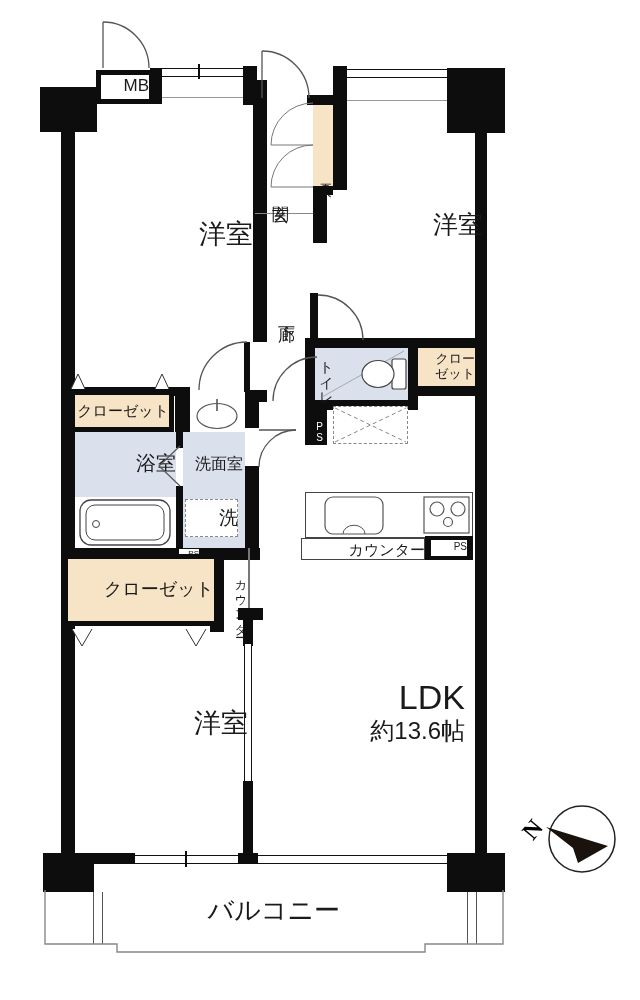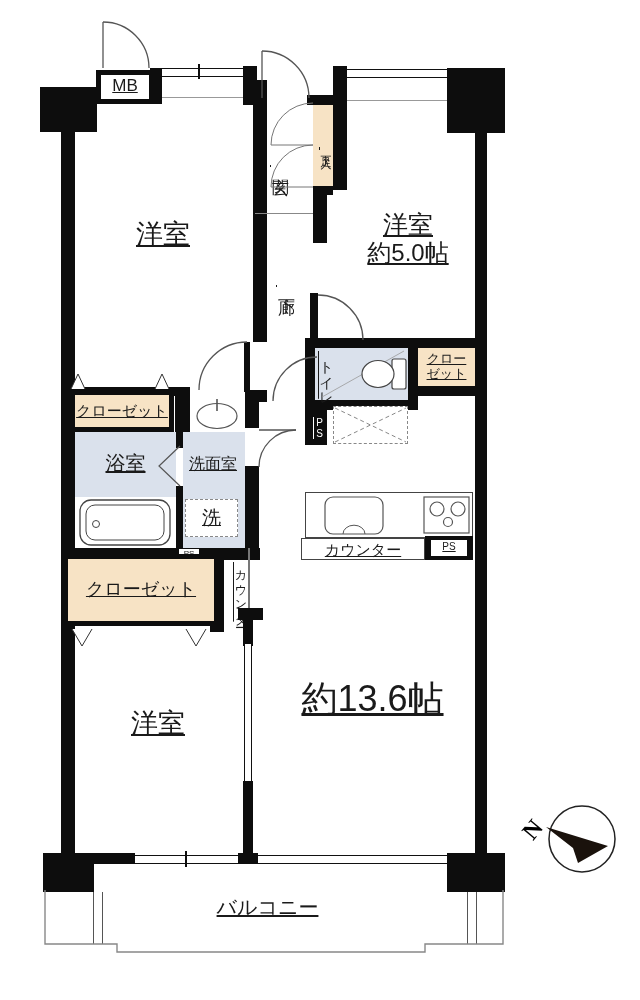--- a/index.html
+++ b/index.html
@@ -2,21 +2,21 @@
 <html><head>
 <meta charset="utf-8">
 <style>
   html,body{margin:0;padding:0;background:#fff;}
   #plan{position:relative;width:640px;height:1000px;background:#ffffff;overflow:hidden;
         font-family:"Liberation Sans","DejaVu Sans",sans-serif;color:#1a1a1a;}
   .wall{position:absolute;background:#0d0d0d;}
   .beige{position:absolute;background:#f7e3c5;}
   .wet{position:absolute;background:#dae1ec;}
   .whitebox{position:absolute;background:#ffffff;}
-  .lbl{position:absolute;text-align:center;white-space:nowrap;line-height:1.15;text-decoration:underline;}
+  .lbl{position:absolute;text-align:right;white-space:nowrap;line-height:1.15;}
   .vtext{writing-mode:vertical-rl;text-orientation:upright;letter-spacing:2px;}
   .dline-h{position:absolute;background:#fff;border-top:1.6px solid #111;border-bottom:1.6px solid #111;box-sizing:border-box;}
   .dline-v{position:absolute;background:#fff;border-left:1.4px solid #555;border-right:1.4px solid #555;box-sizing:border-box;}
   .sline{position:absolute;background:#999;}
   .dashbox{position:absolute;background:#fff;border:1.6px dashed #888;box-sizing:border-box;}
   .outline{position:absolute;border:1.2px solid #444;box-sizing:border-box;background:#fff;}
   svg{position:absolute;left:0;top:0;}
   .hatch{position:absolute;background:repeating-linear-gradient(90deg,#555 0,#555 1px,#fff 1px,#fff 4px);border:1px solid #555;box-sizing:border-box;}
 </style>
 </head>
@@ -125,31 +125,31 @@
   <div class="dline-v" style="left:93px;top:892px;width:10px;height:52px;"></div>
   <div class="dline-v" style="left:467px;top:892px;width:10px;height:52px;"></div>
 
   <div class="sline" style="left:255px;top:213px;width:58px;height:1px;background:#888;"></div>
 
   <div class="lbl" style="left:73px;top:219px;width:180px;font-size:27px;">
     <div>洋室</div>
   </div>
   <div class="lbl" style="left:333px;top:210px;width:150px;font-size:25px;">
     <div>洋室</div>
-    <div style="font-size:24px;">約5.0帖</div>
   </div>
   <div class="lbl" style="left:68px;top:708px;width:180px;font-size:27px;">
     <div>洋室</div>
   </div>
   <div class="lbl" style="left:280px;top:678px;width:185px;font-size:34px;">
-    <div style="font-size:36px;">約13.6帖</div>
+    <div>LDK</div>
+    <div style="font-size:24px;">約13.6帖</div>
   </div>
   <div class="lbl vtext" style="left:266px;top:138px;width:24px;height:56px;font-size:17px;letter-spacing:1px;">玄関</div>
   <div class="lbl vtext" style="left:272px;top:258px;width:24px;height:56px;font-size:17px;letter-spacing:1px;">廊下</div>
-  <div class="lbl" style="left:195px;top:896px;width:145px;font-size:20px;">バルコニー</div>
+  <div class="lbl" style="left:195px;top:896px;width:145px;font-size:26px;">バルコニー</div>
 
   <svg width="640" height="1000" viewBox="0 0 640 1000">
 
     <g stroke="#555" fill="none" stroke-width="1.3">
       <path d="M 103 22 A 46 46 0 0 1 149 68"></path>
         <line x1="103" y1="22" x2="103" y2="68"></line>
     </g>
     <g stroke="#555" fill="none" stroke-width="1.3">
       <path d="M 262 51 A 47 47 0 0 1 309 98"></path>
         <line x1="262" y1="51" x2="262" y2="98"></line>

